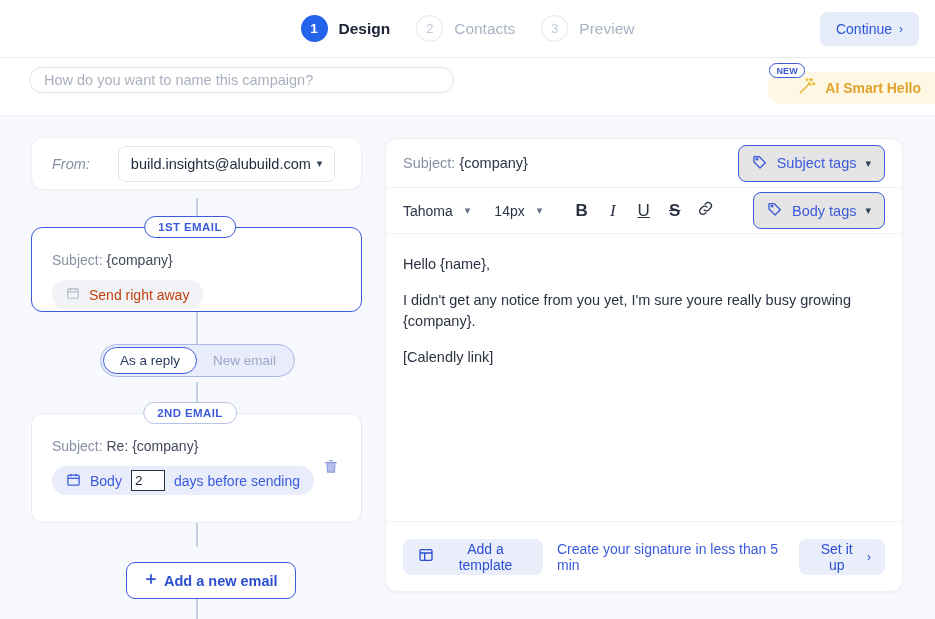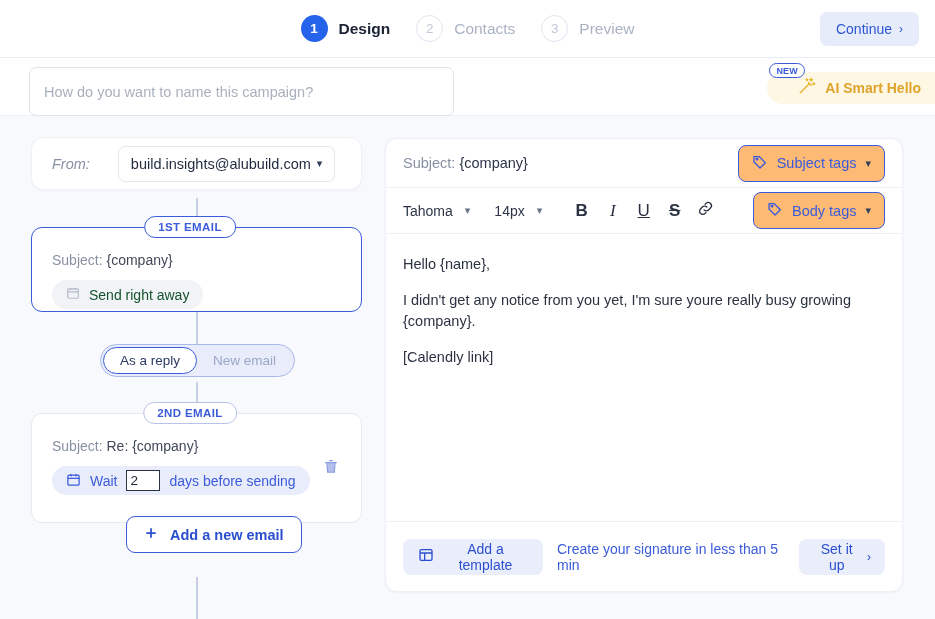--- a/index.html
+++ b/index.html
@@ -38,22 +38,22 @@
     display: flex; align-items: center; gap: 7px; cursor: pointer;
   }
   .chev-r { font-size: 12px; }
 
   
   .namebar {
     position: absolute; top: 58px; left: 0; width: 935px; height: 58px;
     background: #fff; border-bottom: 1px solid #edf1f7;
   }
   .campaign-input {
-    position: absolute; left: 29px; top: 9px; width: 425px; height: 49px;
-    border: 1px solid #dfe3ea; border-radius: 7px;
+    position: absolute; left: 29px; top: 9px; width: 425px; height: 26px;
+    border: 1px solid #dfe3ea; border-radius: 17px;
     padding: 0 14px; font-size: 14.5px; font-family: inherit;
     color: #33405a; background: #fff; outline: none;
   }
   .campaign-input::placeholder { color: #a9b0bd; }
 
   .ai-writer {
     position: absolute; right: 0; top: 14px;
     background: #fdf7e3; border-radius: 20px 0 0 20px;
     height: 32px; padding: 0 14px 0 30px;
     display: flex; align-items: center; gap: 8px; cursor: pointer;
@@ -106,55 +106,55 @@
   .badge1 { top: 100px; }
   .badge2 { top: 286px; border-color: #b9c3e6; color: #3b5bdb; }
 
   .subject-line { font-size: 14px; color: #8891a4; }
   .subject-line b { color: #41495a; font-weight: normal; }
 
   .sched-pill {
     margin-top: 12px; display: inline-flex; align-items: center; gap: 9px;
     border-radius: 16px; height: 29px; padding: 0 14px; font-size: 14px;
   }
-  .sched-grey { background: #f1f3f7; color: #14532d; }
+  .sched-grey { background: #f1f3f7; color: #c2410c; }
   .sched-blue { background: #e9edfb; color: #3b5bdb; }
   .wait-input {
     width: 34px; height: 21px; border: 1.4px solid #2b3242;
     background: #fff; color: #1c2433; font-size: 13.5px;
     font-family: inherit; text-align: left; padding: 0 3px; outline: none;
   }
   .trash-btn {
     position: absolute; right: 20px; top: 42px;
     background: none; border: none; cursor: pointer; padding: 2px;
   }
 
   .add-email-btn {
-    position: absolute; left: 126px; top: 400px;
+    position: absolute; left: 126px; top: 446px;
     background: #fff; border: 1.6px solid #3b5bdb; color: #2b4fcf;
     border-radius: 9px; height: 37px; padding: 0 17px;
     font-size: 14.5px; font-family: inherit; font-weight: bold;
-    display: flex; align-items: center; gap: 12px; cursor: pointer;
+    display: flex; align-items: center; gap: 6px; cursor: pointer;
   }
 
   
   .editor {
     position: absolute; left: 385px; top: 138px; width: 518px; height: 454px;
     background: #fff; border-radius: 12px; border: 1px solid #edf0f6;
     box-shadow: 0 1px 3px rgba(40,60,110,.05); overflow: hidden;
   }
   .ed-row {
     display: flex; align-items: center; height: 49px;
     padding: 0 17px; border-bottom: 1px solid #eef1f6;
   }
   .ed-subject { font-size: 14.5px; color: #8891a4; }
   .ed-subject b { color: #2c3548; font-weight: normal; }
   .tag-btn {
     margin-left: auto; border: 1.4px solid #3b5bdb; color: #3b5bdb;
-    background: #fdba74; border-radius: 8px; height: 37px; padding: 0 13px;
+    background: #e5e5e5; border-radius: 8px; height: 37px; padding: 0 13px;
     font-size: 14.5px; font-family: inherit; cursor: pointer;
     display: flex; align-items: center; gap: 9px;
   }
   .toolbar { height: 46px; gap: 0; }
   .tb-sel {
     display: flex; align-items: center; gap: 12px; cursor: pointer;
     font-size: 14px; color: #2c3548; padding: 0 12px 0 0; margin-right: 12px;
   }
   .tb-sel .chev-d { color: #6a7488; }
   .tb-btn {
@@ -287,21 +287,21 @@
           </svg>
         </span>
       </button>
       <div class="sched-pill sched-blue">
         <span>
           <svg width="15" height="15" viewBox="0 0 24 24" fill="none" stroke="#3b5bdb" stroke-width="2">
             <rect x="3" y="5" width="18" height="16" rx="2"></rect>
               <path d="M3 10h18M8 3v4M16 3v4"></path>
           </svg>
         </span>
-        <span>Wait</span>
+        <span>Body</span>
         <input class="wait-input" type="text" value="2" style="">
         <span>days before sending</span>
       </div>
     </div>
 
     <button class="add-email-btn">
       <span>
         <svg width="14" height="14" viewBox="0 0 24 24" stroke="#2b4fcf" stroke-width="3" stroke-linecap="round">
             <path d="M12 5v14M5 12h14"></path>
           </svg>

